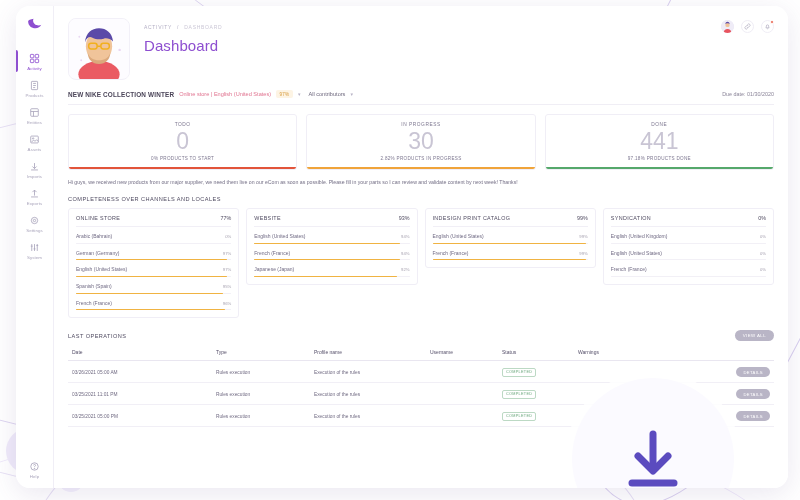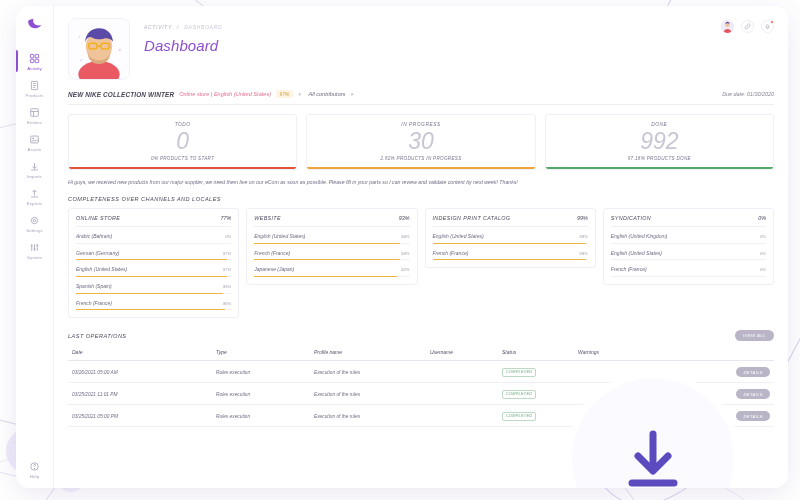--- a/index.html
+++ b/index.html
@@ -46,21 +46,21 @@
   .nav-item .lbl { font-size:4.4px; color:#a9a4bb; letter-spacing:.1px;
                    line-height:6px; white-space:nowrap; }
   .nav-item.active .ico,.nav-item.active .lbl { color:#8e4fd0; }
   .nav-item.active:before { content:""; position:absolute; left:0; top:2px;
                    width:2px; height:22px; background:#8e4fd0; border-radius:0 2px 2px 0; }
   .nav-spacer { flex:1; }
   .nav-bottom { padding-bottom:8px; }
 
   
   #main { flex:1; display:flex; flex-direction:column; background:#fff;
-          position:relative; overflow:hidden;font-style:italic; }
+          position:relative; overflow:hidden; }
 
   
   #page-header { display:flex; padding:12px 14px 0 14px; position:relative; }
   #hero-avatar { width:62px; height:62px; border-radius:8px; background:#fdfcff;
                  border:1px solid #f2f0f8; flex:none; overflow:hidden;
                  display:flex; align-items:flex-end; justify-content:center; }
   #header-text { padding-left:14px; padding-top:6px; }
   #breadcrumb { font-size:5px; letter-spacing:.7px; color:#b3aec4; }
   #breadcrumb .crumb-current { color:#cbc7d6; }
   #breadcrumb .sep { margin:0 3px; }
@@ -339,21 +339,21 @@
         <div class="stat-bar" style="background: rgb(226, 84, 58);"></div>
       </div>
       <div class="stat-card">
         <div class="stat-label">IN PROGRESS</div>
         <div class="stat-value">30</div>
         <div class="stat-sub">2.82% PRODUCTS IN PROGRESS</div>
         <div class="stat-bar" style="background: rgb(240, 164, 58);"></div>
       </div>
       <div class="stat-card">
         <div class="stat-label">DONE</div>
-        <div class="stat-value">992</div>
+        <div class="stat-value">441</div>
         <div class="stat-sub">97.18% PRODUCTS DONE</div>
         <div class="stat-bar" style="background: rgb(85, 168, 107);"></div>
       </div>
     </div>
 
     <div id="message-banner">Hi guys, we received new products from our major supplier, we need them live on our eCom as soon as possible. Please fill in your parts so I can review and validate content by next week! Thanks!</div>
 
     <div id="completeness-title">COMPLETENESS OVER CHANNELS AND LOCALES</div>
     <div id="channels-row">
         <div class="channel-card">

